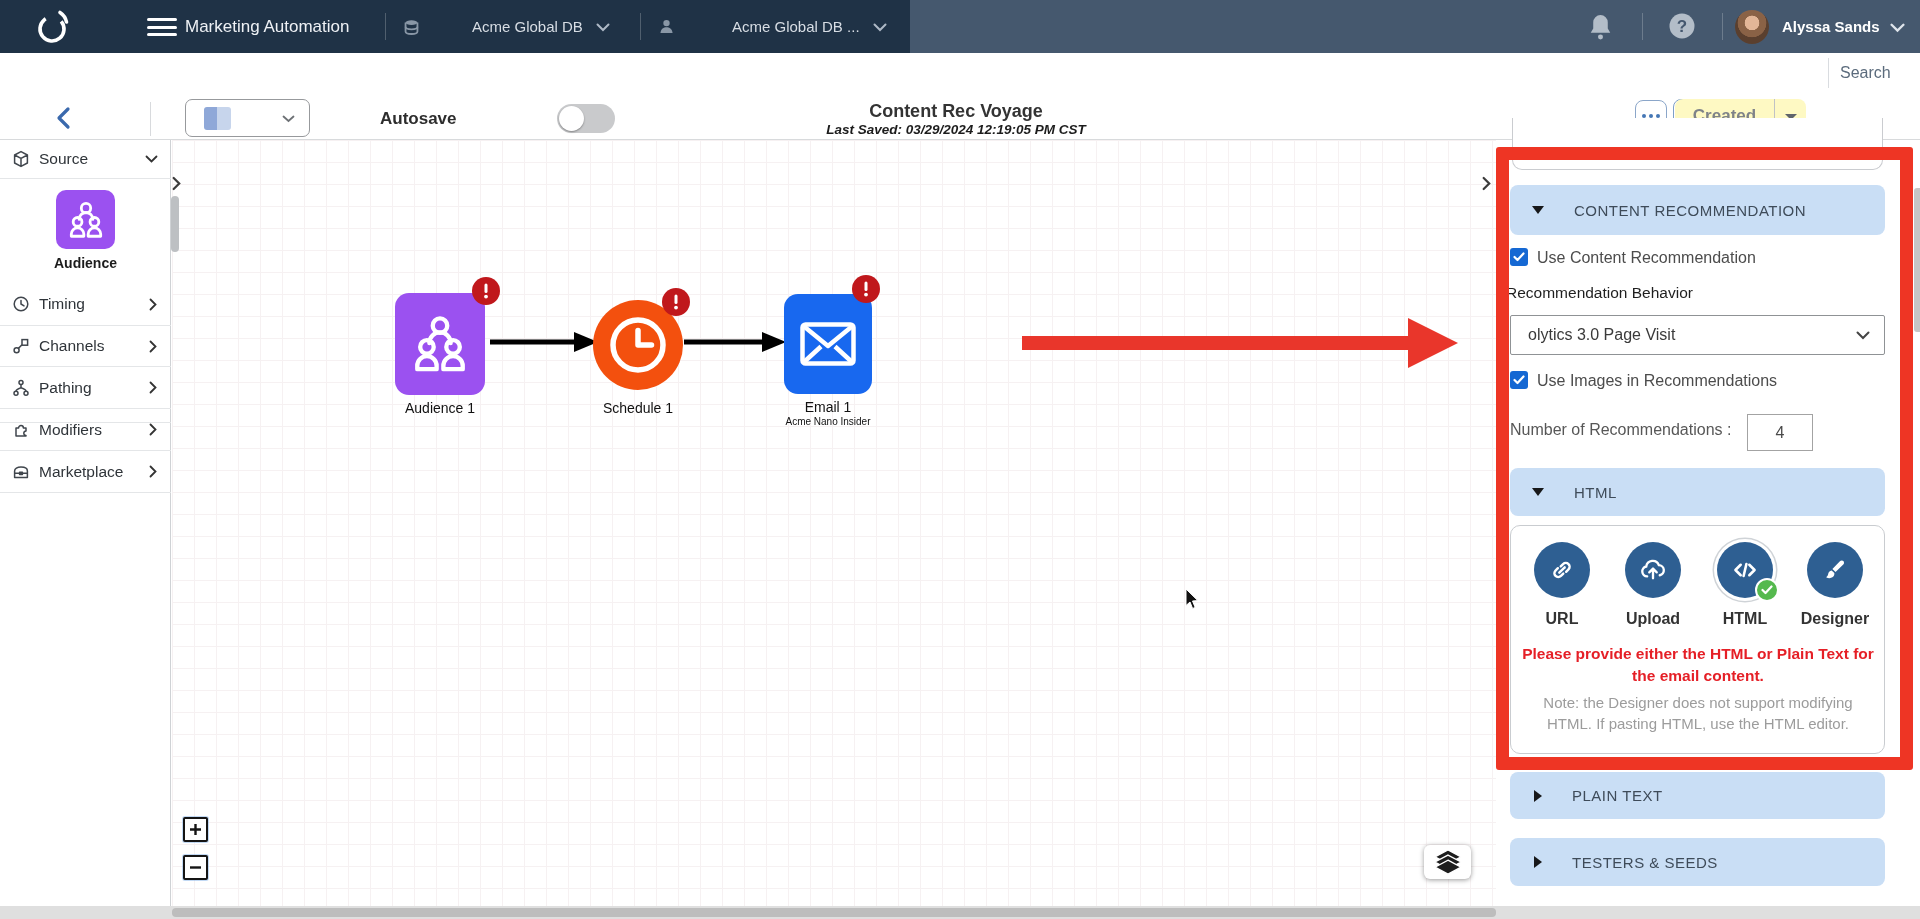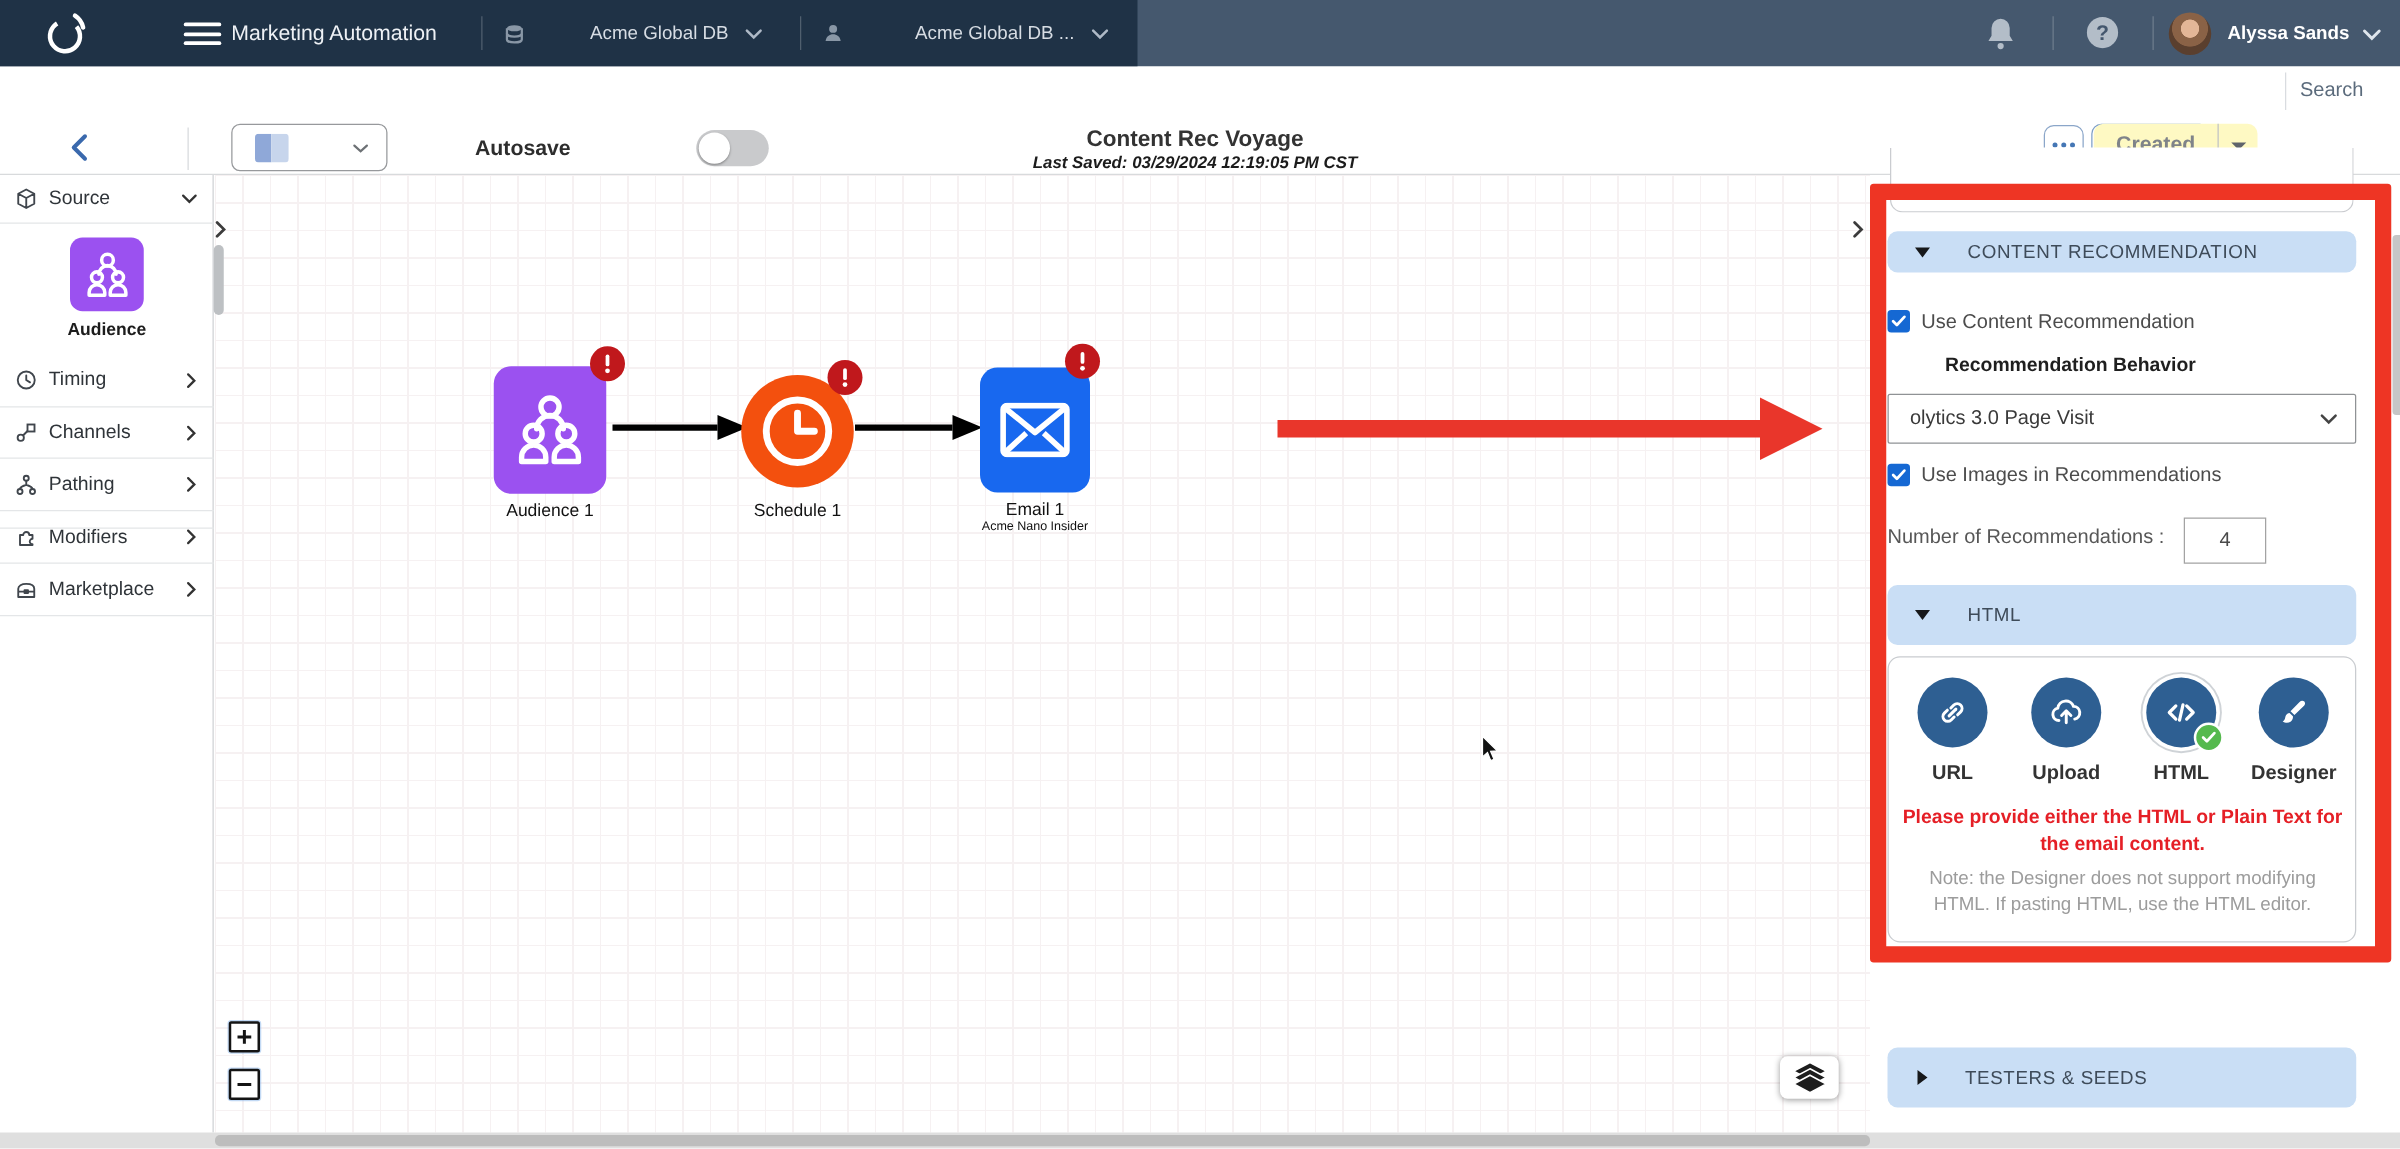--- a/index.html
+++ b/index.html
@@ -87,21 +87,21 @@
   #red-frame { left:1496px; top:147px; width:417px; height:623px; border:13px solid #ee3524; border-radius:3px; z-index:8; pointer-events:none; }
   #cut-card { left:1512px; top:118px; width:371px; height:52px; background:#fff; border:1px solid #caccd0; border-top:none;
               border-radius:0 0 10px 10px; z-index:2; }
   .sec-bar { position:absolute; left:1510px; width:375px; background:#c9def5; border-radius:8px; display:flex; align-items:center; cursor:pointer; z-index:3; }
   .sec-bar .sec-label { margin-left:30px; font-size:15px; color:#3e4b59; letter-spacing:.5px; }
   .caret-down { margin-left:22px; width:0; height:0; border-left:6px solid transparent; border-right:6px solid transparent; border-top:8px solid #17181a; }
   .caret-right { margin-left:24px; width:0; height:0; border-top:6px solid transparent; border-bottom:6px solid transparent; border-left:8px solid #17181a; }
   .checkbox { position:absolute; left:1510px; width:18px; height:18px; background:#1568d3; border-radius:3px;
               display:flex; align-items:center; justify-content:center; cursor:pointer; z-index:3; }
   .check-label { position:absolute; left:1537px; font-size:16px; color:#4c4c4c; z-index:3; }
-  #behavior-label { left:1556px; top:284px; font-size:15.5px; font-weight:bold; color:#1f1f1f; z-index:3; }
+  #behavior-label { left:1506px; top:284px; font-size:15.5px; font-weight:normal; color:#1f1f1f; z-index:3; }
   #behavior-select { left:1510px; top:315px; width:375px; height:40px; border:1px solid #8f9295; border-radius:2px; background:#fff;
                      display:flex; align-items:center; cursor:pointer; z-index:3; }
   #behavior-select .sel-text { margin-left:17px; font-size:16px; color:#3a3a3a; }
   #behavior-select svg { position:absolute; right:14px; }
   #num-label { left:1510px; top:421px; font-size:16px; color:#575757; z-index:3; }
   #num-input { position:absolute; left:1747px; top:414px; width:66px; height:37px; border:1px solid #a3a3a3; background:#fff;
                text-align:center; font-size:16px; color:#4a4a4a; font-family:"Liberation Sans",sans-serif; z-index:3; }
   #html-card { left:1510px; top:525px; width:375px; height:229px; background:#fff; border:1px solid #c9ccd0; border-radius:10px; z-index:3; }
   .opt { position:absolute; top:542px; width:90px; text-align:center; cursor:pointer; z-index:4; }
   .opt-circle { width:56px; height:56px; margin:0 auto; background:#2e5f92; border-radius:50%;
@@ -417,21 +417,21 @@
   <div class="abs" id="panel"></div>
 
   <svg class="abs" style="left:1482px;top:176px" width="10" height="15" viewBox="0 0 9 13">
     <polyline points="1.5,1.5 6.5,6.5 1.5,11.5" fill="none" stroke="#3c3c3c" stroke-width="2" stroke-linecap="round"></polyline>
   </svg>
 
   <div class="abs" id="cut-card"></div>
   <div class="abs" id="red-frame"></div>
   <div class="abs" id="v-scroll-thumb"></div>
 
-  <div class="abs sec-bar" style="top:185px;height:33px">
+  <div class="abs sec-bar" style="top:185px;height:50px">
     <div class="caret-down"></div>
     <span class="sec-label">CONTENT RECOMMENDATION</span>
   </div>
 
   <div class="abs checkbox" style="top:248px">
     <svg width="12" height="10" viewBox="0 0 12 10">
       <polyline points="1.5,5 4.5,8 10.5,1.5" fill="none" stroke="#fff" stroke-width="2.2" stroke-linecap="round" stroke-linejoin="round"></polyline>
     </svg>
   </div>
   <div class="abs check-label" style="top:249px">Use Content Recommendation</div>
@@ -509,20 +509,24 @@
         <path d="M20 4c-1.1-1.1-2.7-.9-3.7.2L9.6 11l2.9 2.9 6.9-6.7c1.1-1 1.3-2.6.3-3.6z" fill="#fff"></path>
         <path d="M8.9 12.4c-2 .3-2.9 1.6-3.2 3.3-.2 1.3-.7 2.2-1.9 2.9 1.6 1.1 4.2 1.3 5.8.2 1.4-1 2-2.4 1.8-4z" fill="#fff"></path>
       </svg>
     </div>
     <div class="opt-label">Designer</div>
   </div>
 
   <div class="abs" id="html-warning">Please provide either the HTML or Plain Text for the email content.</div>
   <div class="abs" id="html-note">Note: the Designer does not support modifying HTML. If pasting HTML, use the HTML editor.</div>
 
+  <div class="abs sec-bar" style="top:772px;height:47px">
+    <div class="caret-right"></div>
+    <span class="sec-label">PLAIN TEXT</span>
+  </div>
 
   <div class="abs sec-bar" style="top:838px;height:48px">
     <div class="caret-right"></div>
     <span class="sec-label">TESTERS &amp; SEEDS</span>
   </div>
 
   <div class="abs" id="h-scroll-track"></div>
   <div class="abs" id="h-scroll-thumb"></div>
 
 </div>

